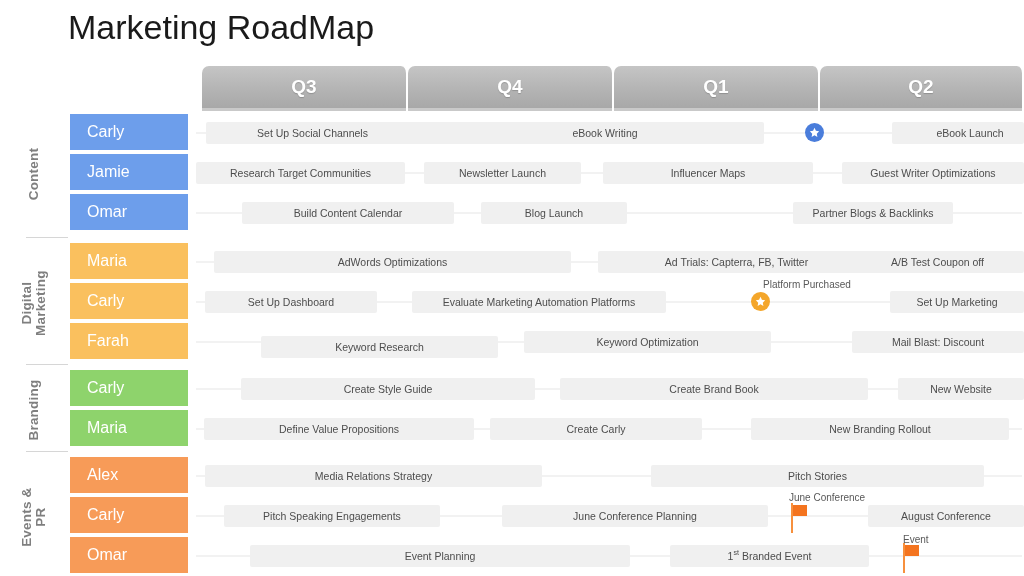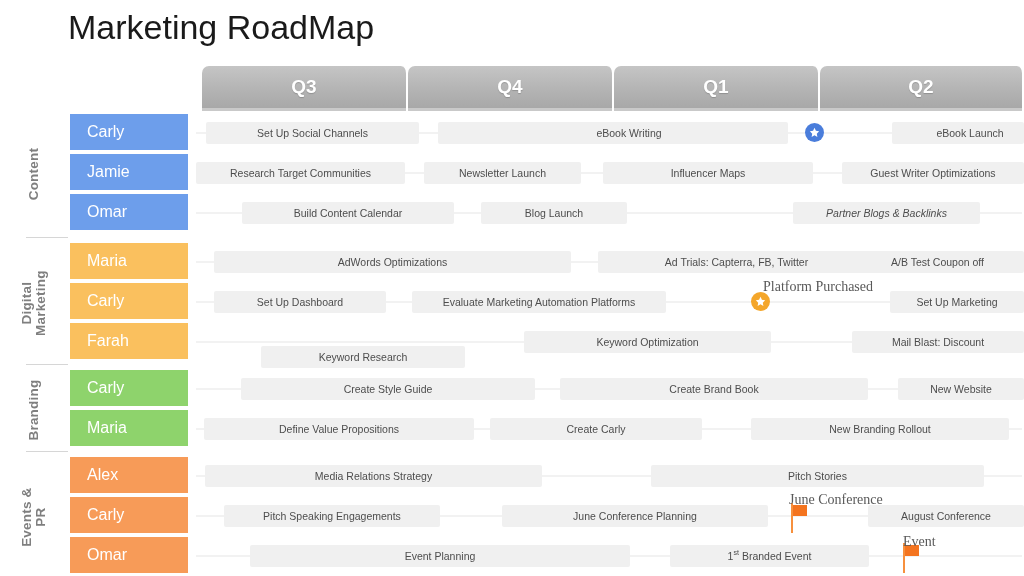--- a/index.html
+++ b/index.html
@@ -114,24 +114,23 @@
     border-radius: 50%;
     display: flex;
     align-items: center;
     justify-content: center;
   }
   .star-ms.blue  { background: #4a7ddb; }
   .star-ms.orange{ background: #f4a62a; }
   .star-ms svg { width: 11px; height: 11px; display:block; }
   .ms-label {
     position: absolute;
-    font-size: 14px;
+    font-size: 10px;
     color: #595959;
     white-space: nowrap;
-    font-family: Liberation Serif, serif;
   }
 
   
   .flag { position: absolute; }
   .flag .pole {
     position: absolute;
     left: 0; top: 0;
     width: 2px; height: 30px;
     background: #f7903d;
   }
@@ -160,61 +159,61 @@
       <div class="qtab" style="left: 820px; width: 204px;">Q2</div>
       <div class="qtab-underline" style="left: 820px; width: 202px;"></div>
     </div>
   <div id="chart-layer">
       <div class="cat-label" style="top: 113px; height: 122px;">
         <span class="rot">Content</span>
       </div>
       <div class="rowline" style="top: 131.5px;"></div>
       <div class="person" style="top: 114px; height: 36px; background: rgb(109, 158, 235);">Carly</div>
       <div class="bar" style="left: 206px; width: 213px; top: 121.5px;">Set Up Social Channels</div>
-      <div class="bar" style="left: 438px; width: 350px; top: 121.5px; padding-left: 32px;">eBook Writing</div>
+      <div class="bar" style="left: 414px; width: 350px; top: 121.5px; padding-left: 32px;">eBook Writing</div>
       <div class="bar" style="left: 892px; width: 132px; top: 121.5px; padding-left: 24px;">eBook Launch</div>
       <div class="star-ms blue" style="left: 805px; top: 122.5px;">
         <svg viewBox="0 0 24 24" aria-hidden="true">
           <path fill="#ffffff" d="M12 1.8l3.1 6.6 7 1-5.1 5.1 1.3 7.2-6.3-3.5-6.3 3.5 1.3-7.2L1.9 9.4l7-1z"></path>
         </svg>
       </div>
       <div class="rowline" style="top: 171.5px;"></div>
       <div class="person" style="top: 154px; height: 36px; background: rgb(109, 158, 235);">Jamie</div>
       <div class="bar" style="left: 196px; width: 209px; top: 161.5px;">Research Target Communities</div>
       <div class="bar" style="left: 424px; width: 157px; top: 161.5px;">Newsletter Launch</div>
       <div class="bar" style="left: 603px; width: 210px; top: 161.5px;">Influencer Maps</div>
       <div class="bar" style="left: 842px; width: 182px; top: 161.5px;">Guest Writer Optimizations</div>
       <div class="rowline" style="top: 211.5px;"></div>
       <div class="person" style="top: 194px; height: 36px; background: rgb(109, 158, 235);">Omar</div>
       <div class="bar" style="left: 242px; width: 212px; top: 201.5px;">Build Content Calendar</div>
       <div class="bar" style="left: 481px; width: 146px; top: 201.5px;">Blog Launch</div>
-      <div class="bar" style="left: 793px; width: 187px; top: 201.5px; font-style: italic;">Partner Blogs &amp; Backlinks</div>
+      <div class="bar" style="left: 793px; width: 160px; top: 201.5px;">Partner Blogs &amp; Backlinks</div>
       <div class="cat-label" style="top: 242px; height: 122px;">
         <span class="rot">Digital<br>Marketing</span>
       </div>
       <div class="cat-divider" style="top: 237px;"></div>
       <div class="rowline" style="top: 260.5px;"></div>
       <div class="person" style="top: 243px; height: 36px; background: rgb(250, 192, 94);">Maria</div>
       <div class="bar" style="left: 214px; width: 357px; top: 250.5px;">AdWords Optimizations</div>
       <div class="bar" style="left: 598px; width: 277px; top: 250.5px;">Ad Trials: Capterra, FB, Twitter</div>
       <div class="bar" style="left: 851px; width: 173px; top: 250.5px;">A/B Test Coupon off</div>
       <div class="rowline" style="top: 300.5px;"></div>
       <div class="person" style="top: 283px; height: 36px; background: rgb(250, 192, 94);">Carly</div>
-      <div class="bar" style="left: 205px; width: 172px; top: 290.5px; margin-left: 9px;">Set Up Dashboard</div>
+      <div class="bar" style="left: 205px; width: 172px; top: 290.5px;">Set Up Dashboard</div>
       <div class="bar" style="left: 412px; width: 254px; top: 290.5px;">Evaluate Marketing Automation Platforms</div>
       <div class="bar" style="left: 890px; width: 134px; top: 290.5px;">Set Up Marketing</div>
       <div class="star-ms orange" style="left: 751px; top: 291.5px;">
         <svg viewBox="0 0 24 24" aria-hidden="true">
           <path fill="#ffffff" d="M12 1.8l3.1 6.6 7 1-5.1 5.1 1.3 7.2-6.3-3.5-6.3 3.5 1.3-7.2L1.9 9.4l7-1z"></path>
         </svg>
       </div>
       <div class="ms-label" style="left: 763px; top: 279px;">Platform Purchased</div>
       <div class="rowline" style="top: 340.5px;"></div>
       <div class="person" style="top: 323px; height: 36px; background: rgb(250, 192, 94);">Farah</div>
-      <div class="bar" style="left: 261px; width: 204px; top: 346px;">Keyword Research</div>
+      <div class="bar" style="left: 261px; width: 237px; top: 336px;">Keyword Research</div>
       <div class="bar" style="left: 524px; width: 247px; top: 330.5px;">Keyword Optimization</div>
       <div class="bar" style="left: 852px; width: 172px; top: 330.5px;">Mail Blast: Discount</div>
       <div class="cat-label" style="top: 369px; height: 82px;">
         <span class="rot">Branding</span>
       </div>
       <div class="cat-divider" style="top: 364px;"></div>
       <div class="rowline" style="top: 387.5px;"></div>
       <div class="person" style="top: 370px; height: 36px; background: rgb(142, 211, 108);">Carly</div>
       <div class="bar" style="left: 241px; width: 294px; top: 377.5px;">Create Style Guide</div>
       <div class="bar" style="left: 560px; width: 308px; top: 377.5px;">Create Brand Book</div>

